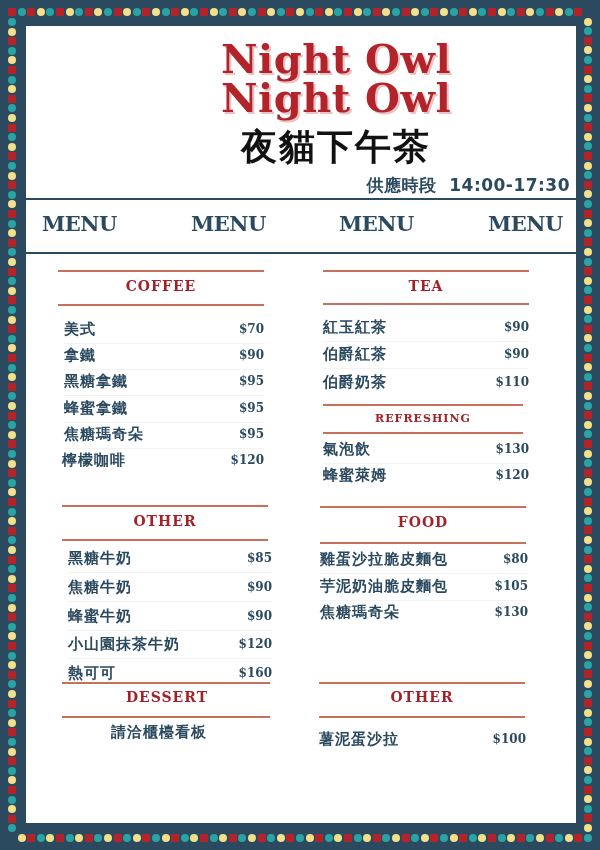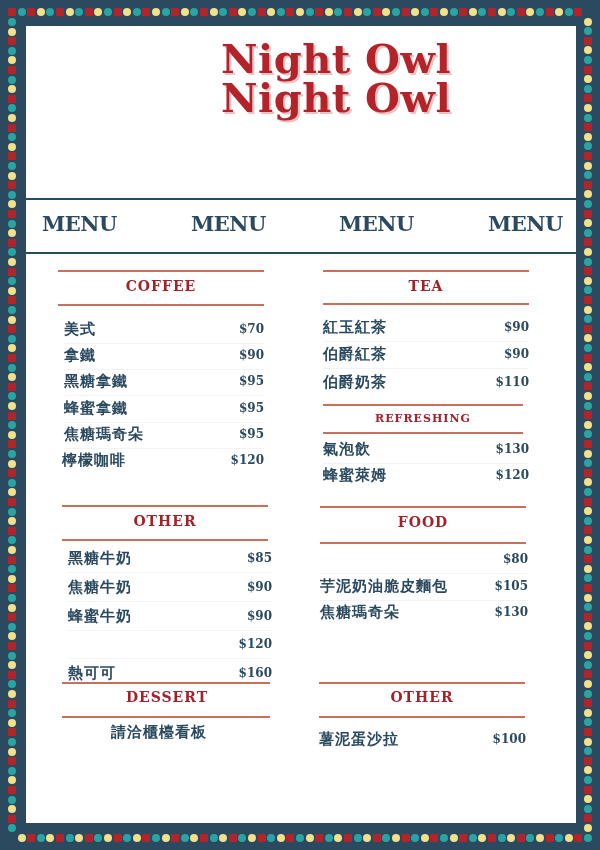--- a/index.html
+++ b/index.html
@@ -323,20 +323,25 @@
       <div class="dot yellow" style="background: rgb(243, 224, 138); left: 8px; top: 27.6px;"></div>
       <div class="dot teal" style="background: rgb(42, 163, 163); left: 8px; top: 18px;"></div>
       <div class="dot red" style="background: rgb(179, 35, 42); left: 8px; top: 8.4px;"></div>
     </div>
 </div>
 
 <div class="panel">
 
   <div class="title t1">Night Owl</div>
   <div class="title t2">Night Owl</div>
+  <div class="cn-title">夜貓下午茶</div>
+  <div class="hours">
+    <span>供應時段</span>&nbsp;
+    <span>14:00-17:30</span>
+  </div>
 
   <div class="hline" style="top:172px;"></div>
   <div class="menu-row">
     <span class="menu-word" style="left:16px;">MENU</span>
     <span class="menu-word" style="left:165px;">MENU</span>
     <span class="menu-word" style="left:313px;">MENU</span>
     <span class="menu-word" style="left:462px;">MENU</span>
   </div>
   <div class="hline" style="top:226px;"></div>
 
@@ -423,34 +428,36 @@
         <span class="nm">焦糖牛奶</span>
         <span class="pr">$90</span>
         <span class="sep"></span>
       </div>
     <div class="item" style="top:102px; left:6px; right:-4px;">
         <span class="nm">蜂蜜牛奶</span>
         <span class="pr">$90</span>
         <span class="sep"></span>
       </div>
     <div class="item" style="top:130px; left:6px; right:-4px;">
+        <span class="nm">小山園抹茶牛奶</span>
         <span class="pr">$120</span>
         <span class="sep"></span>
       </div>
     <div class="item" style="top:159px; left:6px; right:-4px;">
         <span class="nm">熱可可</span>
         <span class="pr">$160</span>
       </div>
   </div>
 
   <div class="section" style="left:294px; top:480px; width:206px;">
     <div class="rule" style="left:0; right:0; top:0;"></div>
     <div class="sec-head" style="top:8px;">FOOD</div>
     <div class="rule" style="left:0; right:0; top:36px;"></div>
     <div class="item" style="top:44px; left:0; right:-2px;">
+        <span class="nm">雞蛋沙拉脆皮麵包</span>
         <span class="pr">$80</span>
         <span class="sep"></span>
       </div>
     <div class="item" style="top:71px; left:0; right:-2px;">
         <span class="nm">芋泥奶油脆皮麵包</span>
         <span class="pr">$105</span>
         <span class="sep"></span>
       </div>
     <div class="item" style="top:97px; left:0; right:-2px;">
         <span class="nm">焦糖瑪奇朵</span>

